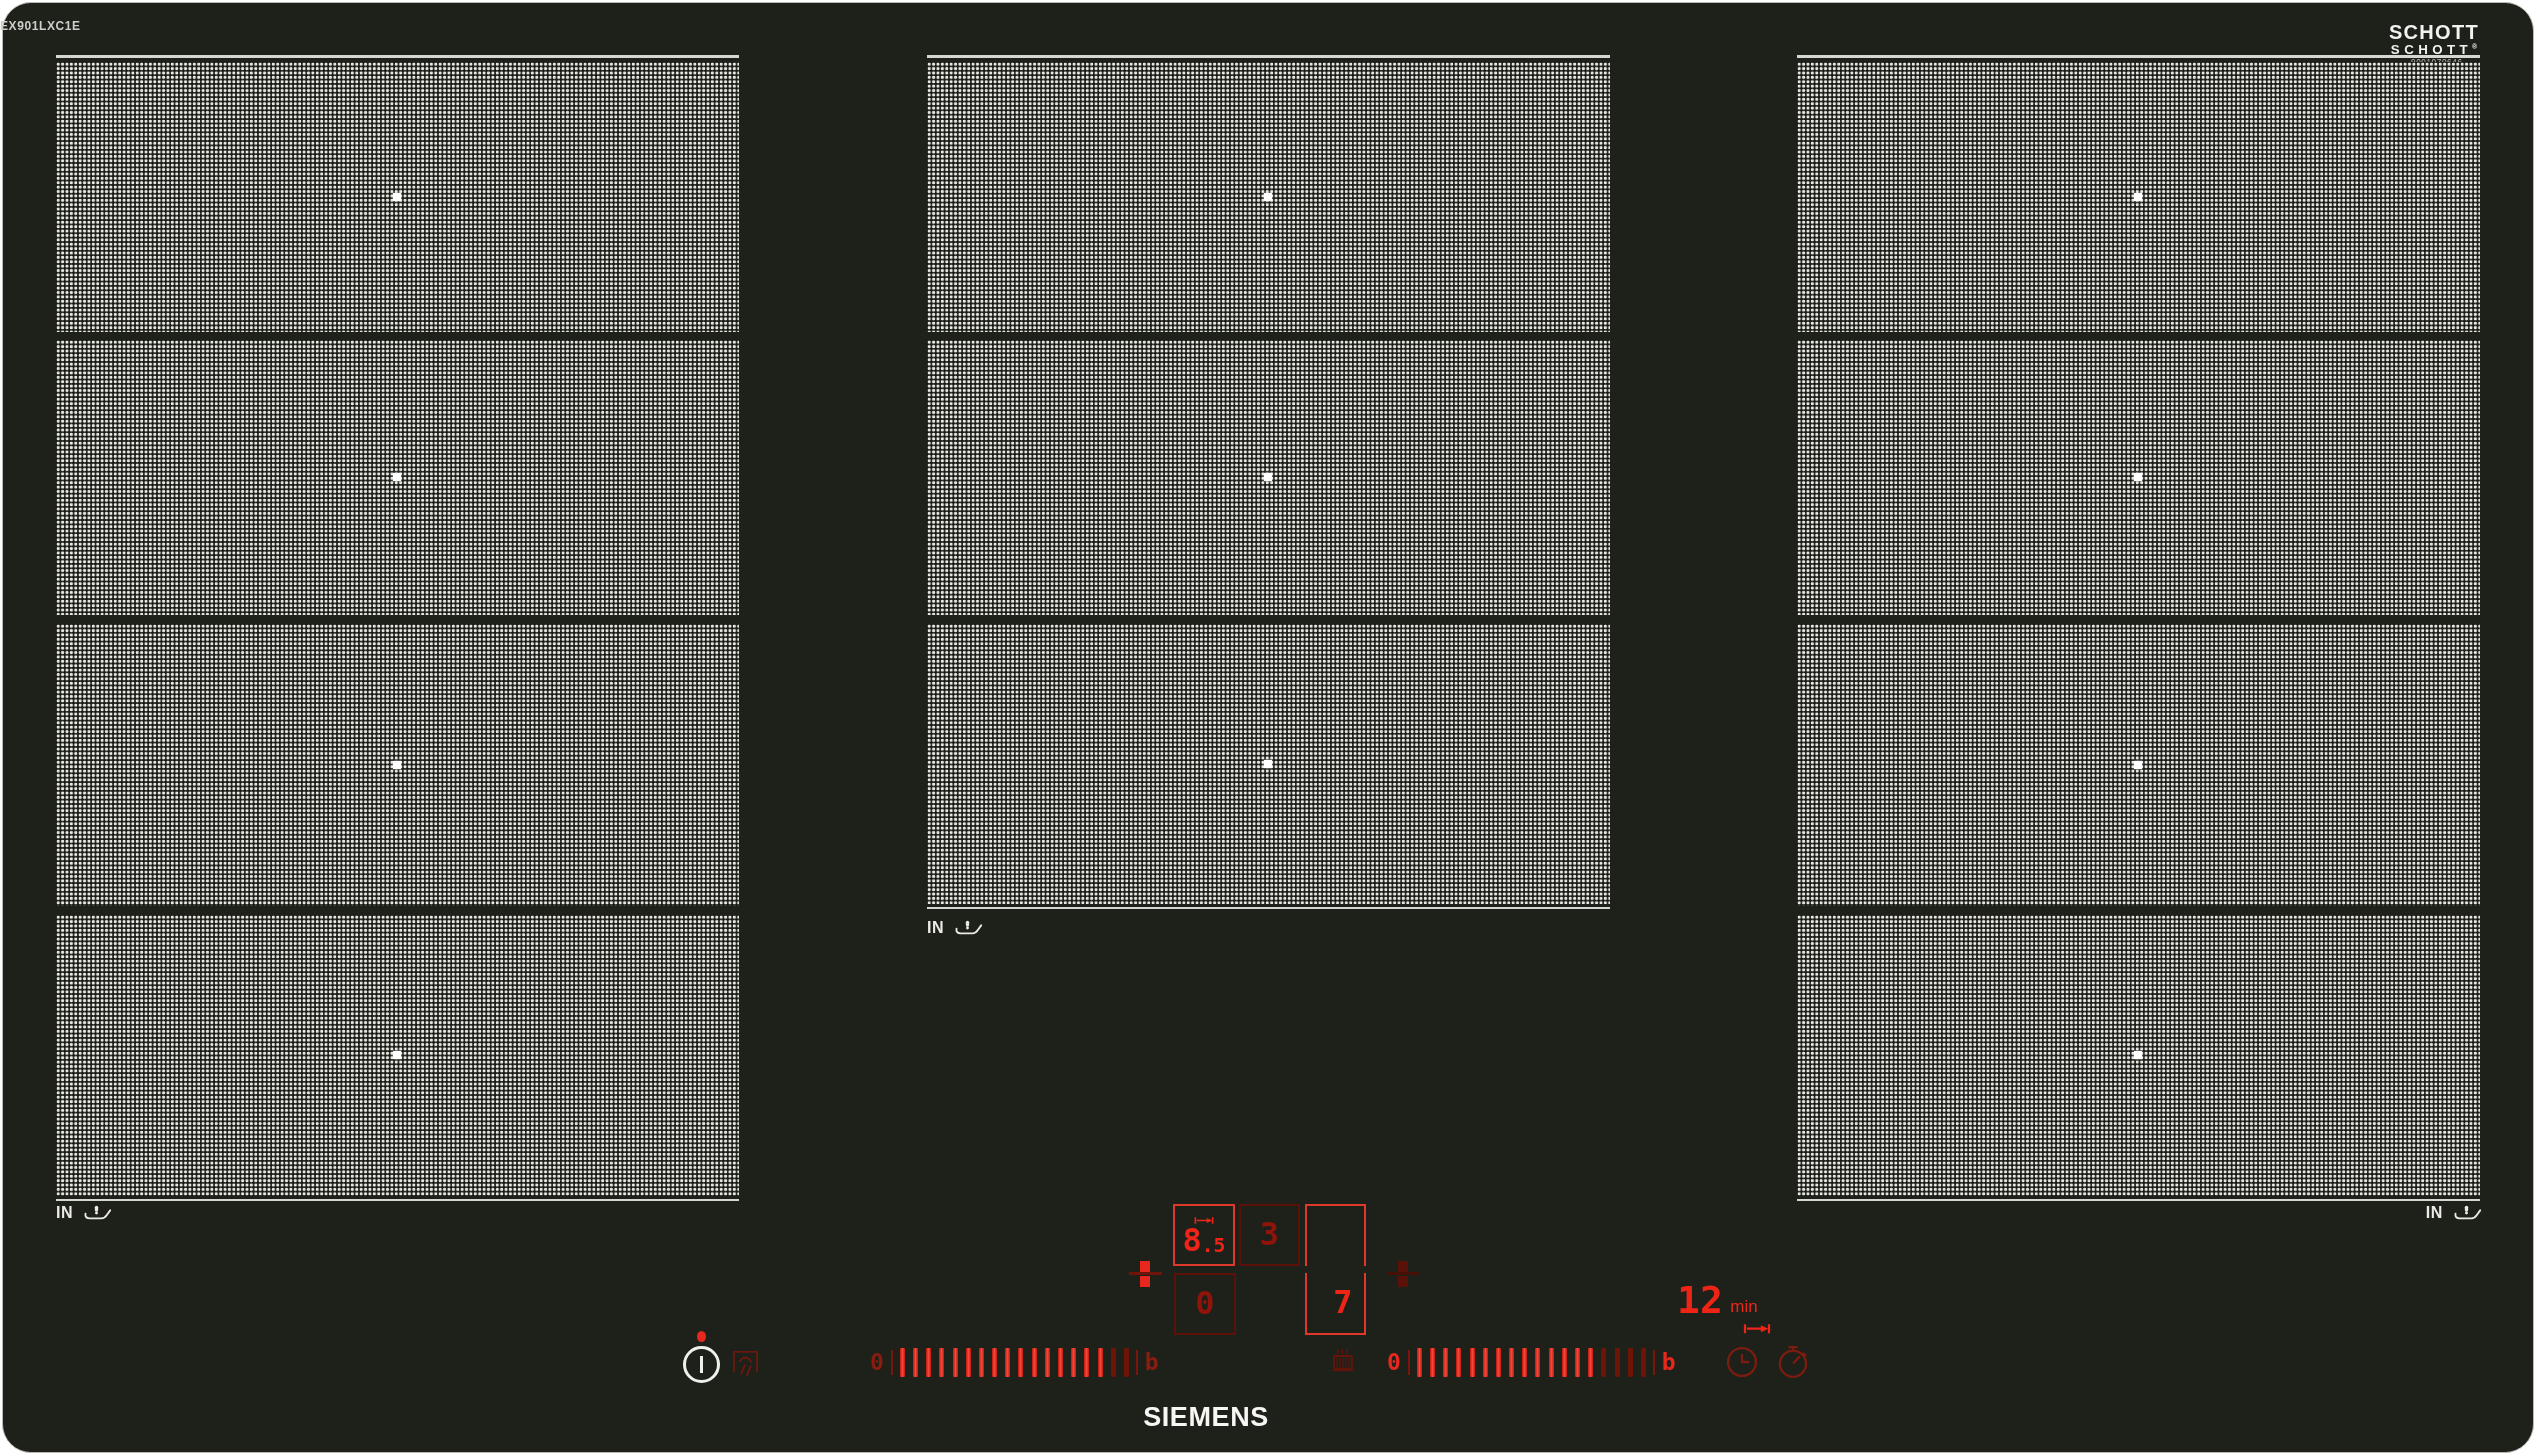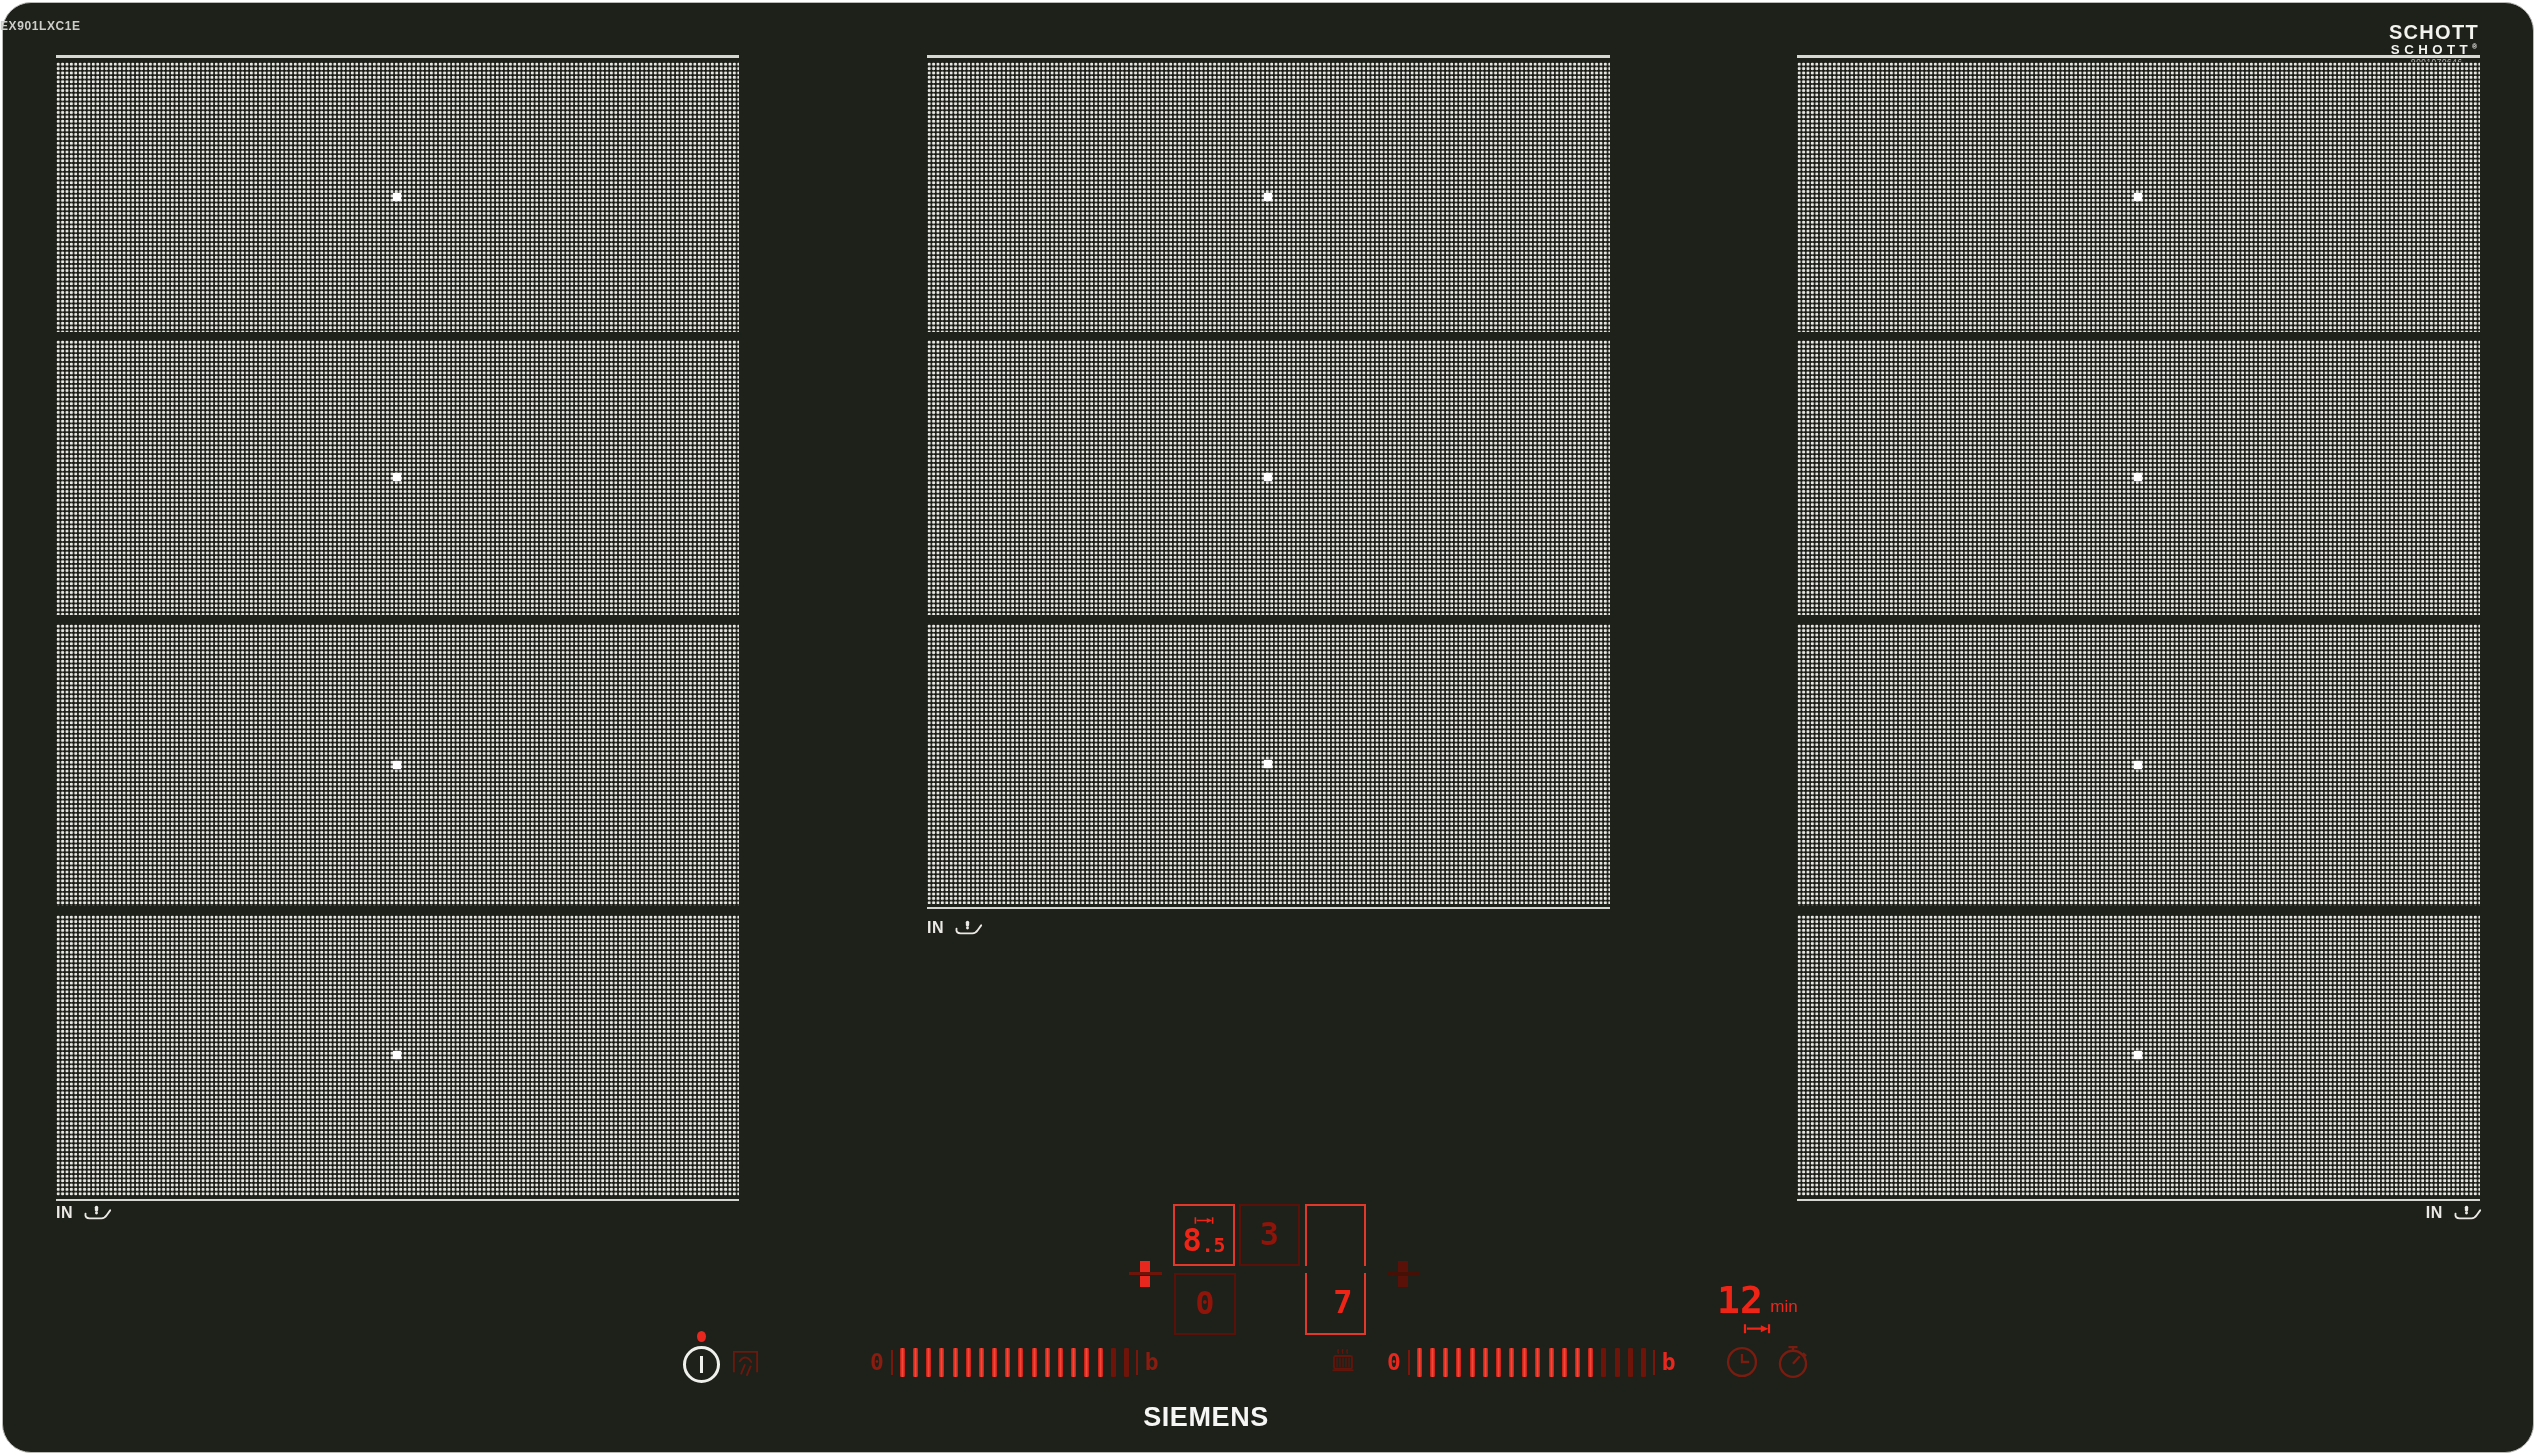--- a/index.html
+++ b/index.html
@@ -57,21 +57,21 @@
   .flexval{display:flex;align-items:flex-end;color:#ee2417;}
   .flexval .main{font-family:"DejaVu Sans Mono",monospace;font-weight:bold;font-size:32px;line-height:.85;}
   .flexval .frac{font-family:"DejaVu Sans Mono",monospace;font-weight:bold;font-size:19.7px;line-height:.9;}
   
   .connect{position:absolute;width:33px;height:26px;}
   .connect .ln{position:absolute;left:0;top:11.4px;width:33px;height:2.5px;background:#6e1408;}
   .connect .sq{position:absolute;left:11.4px;width:10px;height:11.4px;background:#e8281e;}
   .connect .sq.t{top:0;} .connect .sq.b{top:14.6px;}
   .connect.dim .sq{background:#5a1208;} .connect.dim .ln{background:#471006;}
   
-  .timer-val{position:absolute;left:1717px;top:1284px;display:flex;align-items:flex-end;gap:7.6px;}
+  .timer-val{position:absolute;left:1677px;top:1284px;display:flex;align-items:flex-end;gap:7.6px;}
   .timer-val .tv{font-family:"DejaVu Sans Mono",monospace;font-weight:bold;font-size:38px;line-height:.85;color:#ee2417;}
   .timer-val .tu{font-size:17px;color:#e8281e;line-height:1;padding-bottom:1.3px;}
   
   .brand{position:absolute;left:0;top:1402px;width:2412px;text-align:center;color:#f6f6f4;
     font-size:27px;font-weight:bold;letter-spacing:0.6px;}
 </style>
 </head>
 <body>
 
 <div class="surface"></div>

